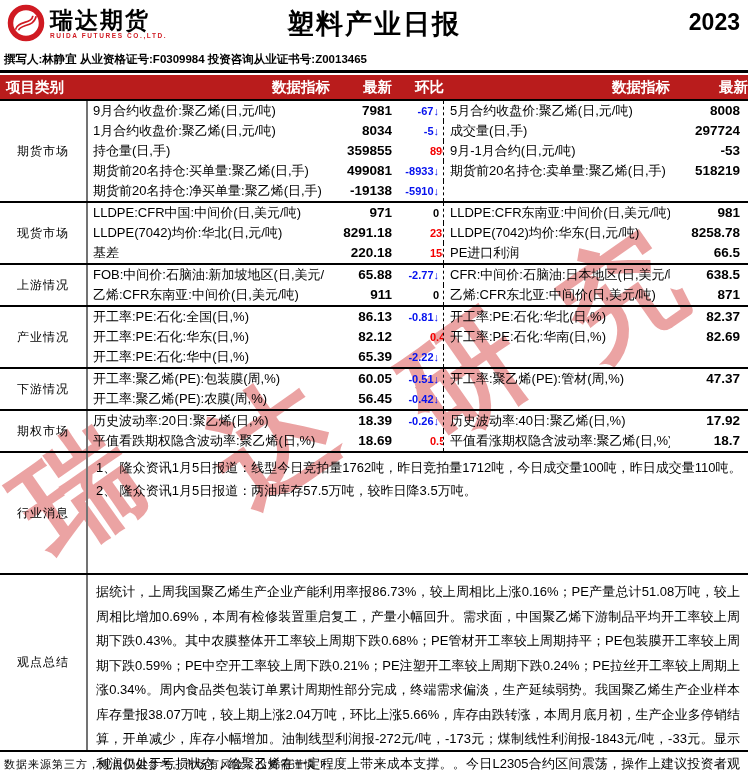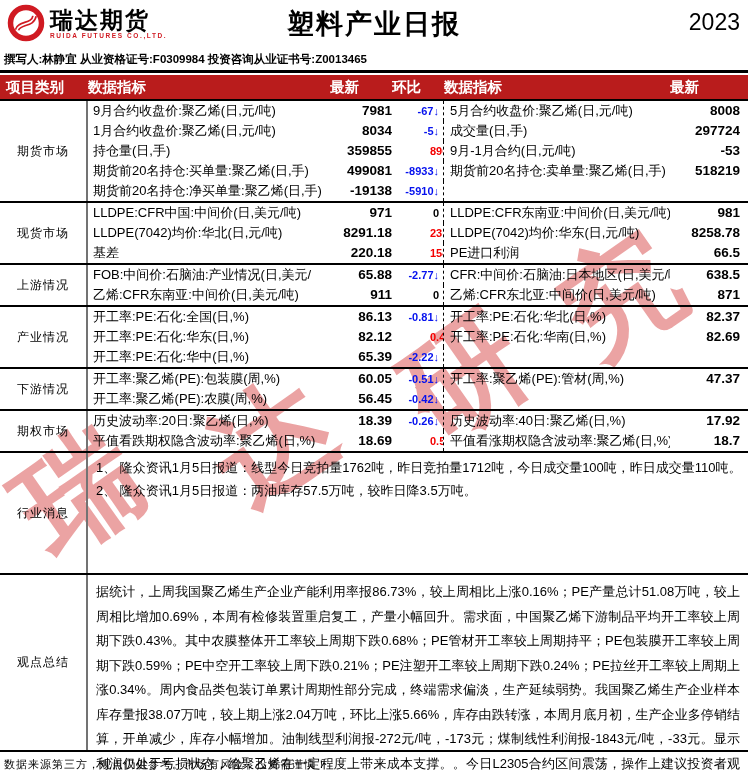--- a/index.html
+++ b/index.html
@@ -12,29 +12,29 @@
   .wm-0{left:20px;top:432px;}
   .wm-1{left:212px;top:382px;}
   .wm-2{left:405px;top:316px;}
   .wm-3{left:560px;top:236px;}
   
   .hdr{display:flex;align-items:flex-start;position:relative;height:47px;padding-top:3px;}
   .logo-wrap{display:flex;align-items:center;gap:4px;padding-left:6px;}
   .logo-txt .cn{font-size:23px;font-weight:bold;letter-spacing:2px;line-height:24px;}
   .logo-txt .en{font-size:6.5px;color:#d01a22;letter-spacing:1.6px;font-weight:bold;}
   .doc-title{position:absolute;left:0;right:0;top:6px;text-align:center;font-size:27px;font-weight:bold;letter-spacing:2px;}
-  .doc-year{margin-left:auto;font-size:23px;font-weight:normal;padding:6px 8px 0 0;}
+  .doc-year{margin-left:auto;font-size:23px;font-weight:bold;padding:6px 8px 0 0;}
   .byline{font-size:11.5px;font-weight:bold;padding:2px 0 3px 4px;}
   .toprule{height:3px;background:#000;}
   
   .grid-cols{display:grid;grid-template-columns:88px 242px 62px 52px 226px 78px;}
   .thead{background:#b91c1c;color:#fff;font-weight:bold;font-size:14.5px;height:24px;line-height:24px;border-bottom:2px solid #000;margin-top:2px;}
   .thead .h{white-space:nowrap;overflow:hidden;}
   .h-cat{padding-left:6px;text-align:left;}
-  .h-c{text-align:left;}
+  .h-c{text-align:right;}
   .section{border-bottom:2px solid #000;}
   .sec-label{grid-column:1;display:flex;align-items:center;justify-content:center;font-size:12px;letter-spacing:1px;border-right:2px solid #737373;}
   .cell{height:20px;line-height:20px;font-size:13px;white-space:nowrap;overflow:hidden;}
   .c-lbl{padding-left:5px;}
   .c-val{font-weight:bold;text-align:right;font-size:13.5px;}
   .c-chg{font-weight:bold;text-align:right;font-size:11px;padding-right:4px;border-right:1px dashed #000;}
   .c-rlbl{padding-left:6px;}
   .c-rval{padding-right:8px;}
   .down{color:#0511ee;}
   .up{color:#f40000;padding-left:38px;}
@@ -131,21 +131,21 @@
           <div class="cell c-rlbl">LLDPE(7042)均价:华东(日,元/吨)</div>
           <div class="cell c-val c-rval">8258.78</div>
           <div class="cell c-lbl">基差</div>
           <div class="cell c-val">220.18</div>
           <div class="cell c-chg up">154.53↑</div>
           <div class="cell c-rlbl">PE进口利润</div>
           <div class="cell c-val c-rval">66.5</div>
         </div>
         <div class="section grid-cols">
           <div class="sec-label" style="grid-row: 1 / span 2;">上游情况</div>
-          <div class="cell c-lbl">FOB:中间价:石脑油:产业情况(日,美元/</div>
+          <div class="cell c-lbl">FOB:中间价:石脑油:新加坡地区(日,美元/</div>
           <div class="cell c-val">65.88</div>
           <div class="cell c-chg down">-2.77↓</div>
           <div class="cell c-rlbl">CFR:中间价:石脑油:日本地区(日,美元/吨)</div>
           <div class="cell c-val c-rval">638.5</div>
           <div class="cell c-lbl">乙烯:CFR东南亚:中间价(日,美元/吨)</div>
           <div class="cell c-val">911</div>
           <div class="cell c-chg flat">0</div>
           <div class="cell c-rlbl">乙烯:CFR东北亚:中间价(日,美元/吨)</div>
           <div class="cell c-val c-rval">871</div>
         </div>

